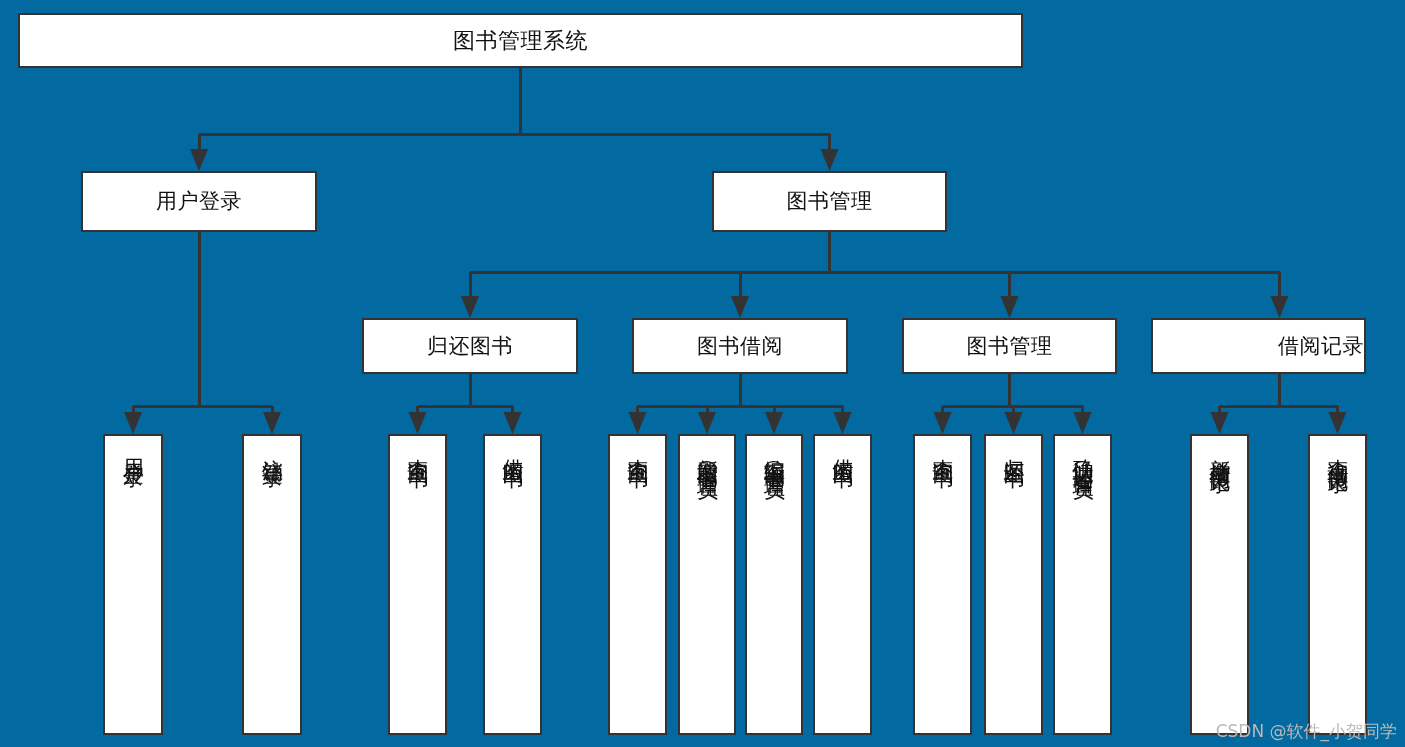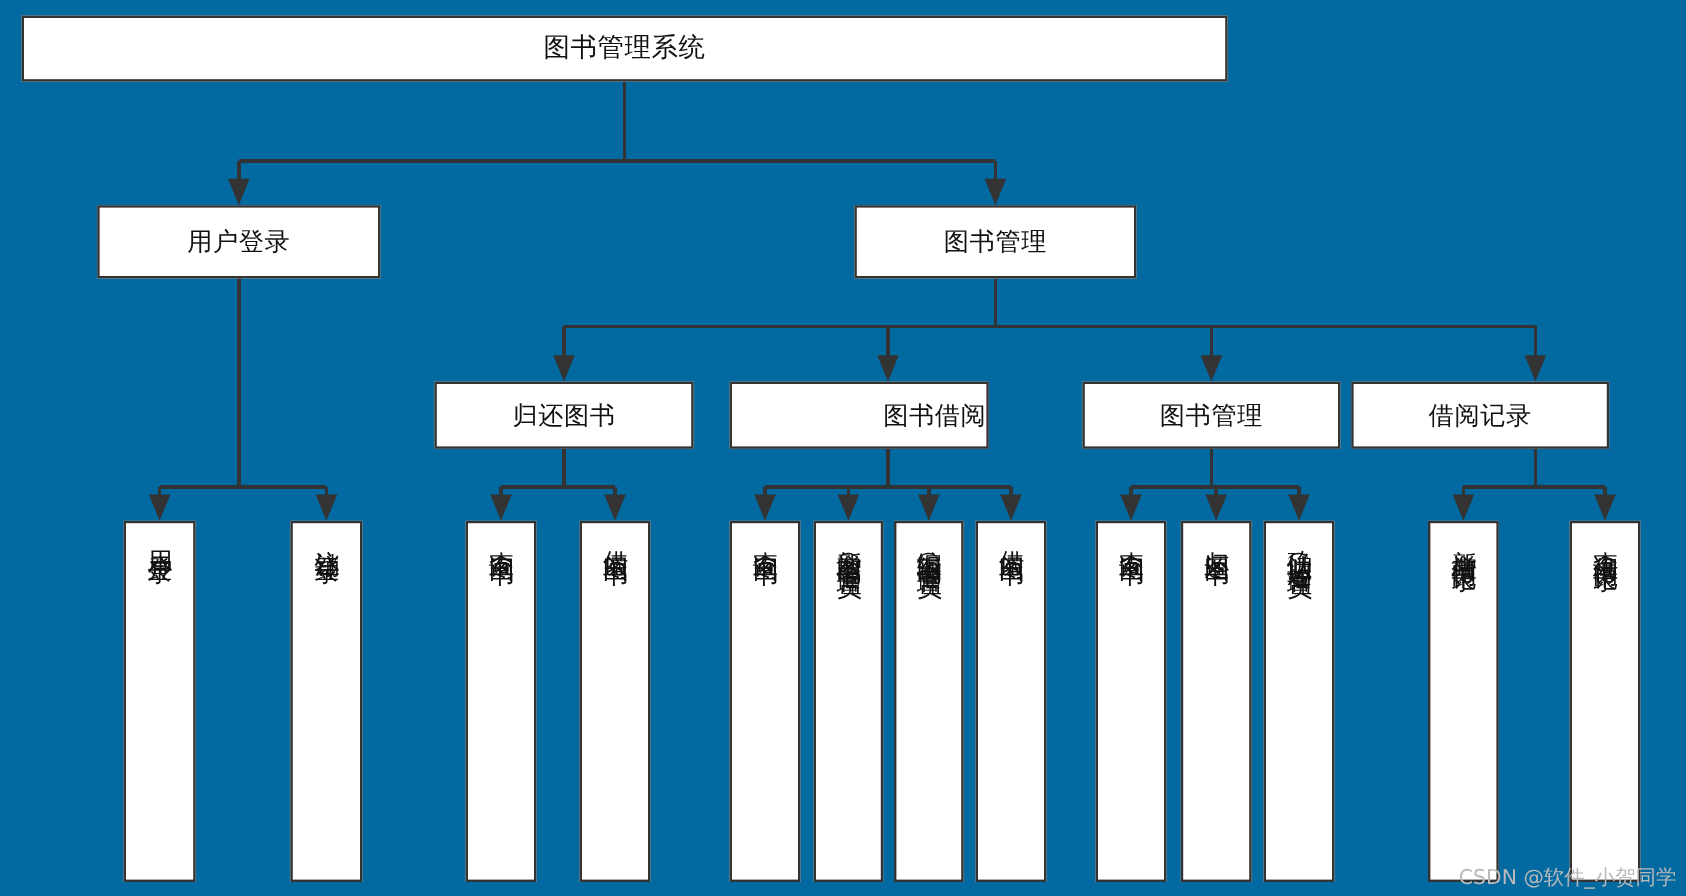--- a/index.html
+++ b/index.html
@@ -139,27 +139,27 @@
       </div>
       <div class="node horiz" style="left: 81px; top: 171px; width: 236px; height: 61px; border-color: rgb(51, 51, 51); background: rgb(255, 255, 255);">
         <span class="label" style="color: rgb(17, 17, 17);">用户登录</span>
       </div>
       <div class="node horiz" style="left: 712px; top: 171px; width: 235px; height: 61px; border-color: rgb(51, 51, 51); background: rgb(255, 255, 255);">
         <span class="label" style="color: rgb(17, 17, 17); text-align: center;">图书管理</span>
       </div>
       <div class="node horiz" style="left: 362px; top: 318px; width: 216px; height: 56px; border-color: rgb(51, 51, 51); background: rgb(255, 255, 255);">
         <span class="label" style="color: rgb(17, 17, 17);">归还图书</span>
       </div>
-      <div class="node horiz" style="left: 608px; top: 318px; width: 216px; height: 56px; border-color: rgb(51, 51, 51); background: rgb(255, 255, 255); justify-content: flex-end;">
+      <div class="node horiz" style="left: 632px; top: 318px; width: 216px; height: 56px; border-color: rgb(51, 51, 51); background: rgb(255, 255, 255);">
         <span class="label" style="color: rgb(17, 17, 17);">图书借阅</span>
       </div>
       <div class="node horiz" style="left: 902px; top: 318px; width: 215px; height: 56px; border-color: rgb(51, 51, 51); background: rgb(255, 255, 255);">
         <span class="label" style="color: rgb(17, 17, 17);">图书管理</span>
       </div>
-      <div class="node horiz" style="left: 1126px; top: 318px; width: 215px; height: 56px; border-color: rgb(51, 51, 51); background: rgb(255, 255, 255);">
+      <div class="node horiz" style="left: 1151px; top: 318px; width: 215px; height: 56px; border-color: rgb(51, 51, 51); background: rgb(255, 255, 255); justify-content: flex-end;">
         <span class="label" style="color: rgb(17, 17, 17);">借阅记录</span>
       </div>
       <div class="node vert" style="left: 103px; top: 434px; width: 60px; height: 301px; border-color: rgb(51, 51, 51); background: rgb(255, 255, 255);">
         <span class="label" style="color: rgb(17, 17, 17);">用户登录</span>
       </div>
       <div class="node vert" style="left: 242px; top: 434px; width: 60px; height: 301px; border-color: rgb(51, 51, 51); background: rgb(255, 255, 255);">
         <span class="label" style="color: rgb(17, 17, 17);">注销登录</span>
       </div>
       <div class="node vert" style="left: 388px; top: 434px; width: 59px; height: 301px; border-color: rgb(51, 51, 51); background: rgb(255, 255, 255);">
         <span class="label" style="color: rgb(17, 17, 17);">查询图书</span>

